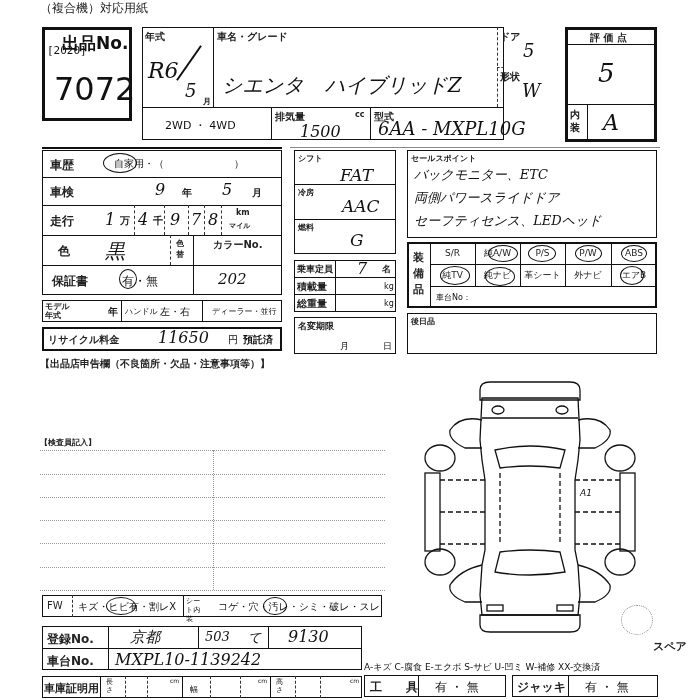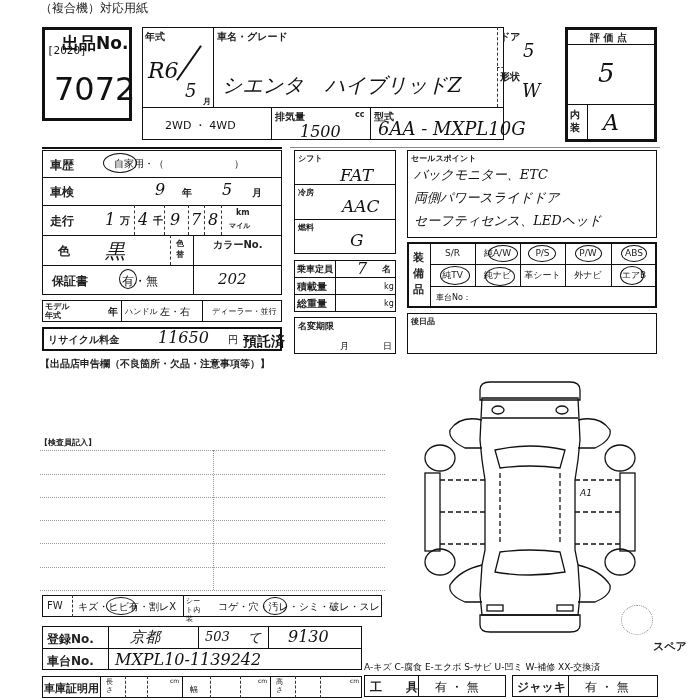--- a/index.html
+++ b/index.html
@@ -122,21 +122,21 @@
 <div class="lbl small" style="left:45px;top:302px;width:30px;white-space:normal;line-height:9px;">モデル年式</div>
 <div class="lbl" style="left:108px;top:305px;">年</div>
 <div class="abs" style="left:125px;top:306px;font-size:8px;">ハンドル</div>
 <div class="abs" style="left:160px;top:305px;font-size:10px;">左・右</div>
 <div class="abs" style="left:212px;top:306px;font-size:8px;">ディーラー・並行</div>
 
 <div class="box" style="left:42px;top:327px;width:240px;height:24px;border-width:2px;"></div>
 <div class="lbl" style="left:48px;top:333px;">リサイクル料金</div>
 <div class="hand" style="left:158px;top:328px;font-size:16px;">11650</div>
 <div class="abs" style="left:228px;top:333px;font-size:10px;">円</div>
-<div class="abs" style="left:243px;top:333px;font-size:14px;font-weight:bold;">預託済</div>
+<div class="abs" style="left:243px;top:333px;font-size:10px;font-weight:bold;">預託済</div>
 
 <div class="lbl" style="left:40px;top:357px;">【出品店申告欄（不良箇所・欠品・注意事項等）】</div>
 
 <div class="box" style="left:294px;top:150px;width:102px;height:104px;"></div>
 <div class="hline" style="left:294px;top:184px;width:102px;"></div>
 <div class="hline" style="left:294px;top:219px;width:102px;"></div>
 <div class="lbl small" style="left:298px;top:153px;">シフト</div>
 <div class="hand" style="left:340px;top:165px;font-size:17px;">FAT</div>
 <div class="lbl small" style="left:298px;top:187px;">冷房</div>
 <div class="hand" style="left:342px;top:196px;font-size:17px;">AAC</div>

